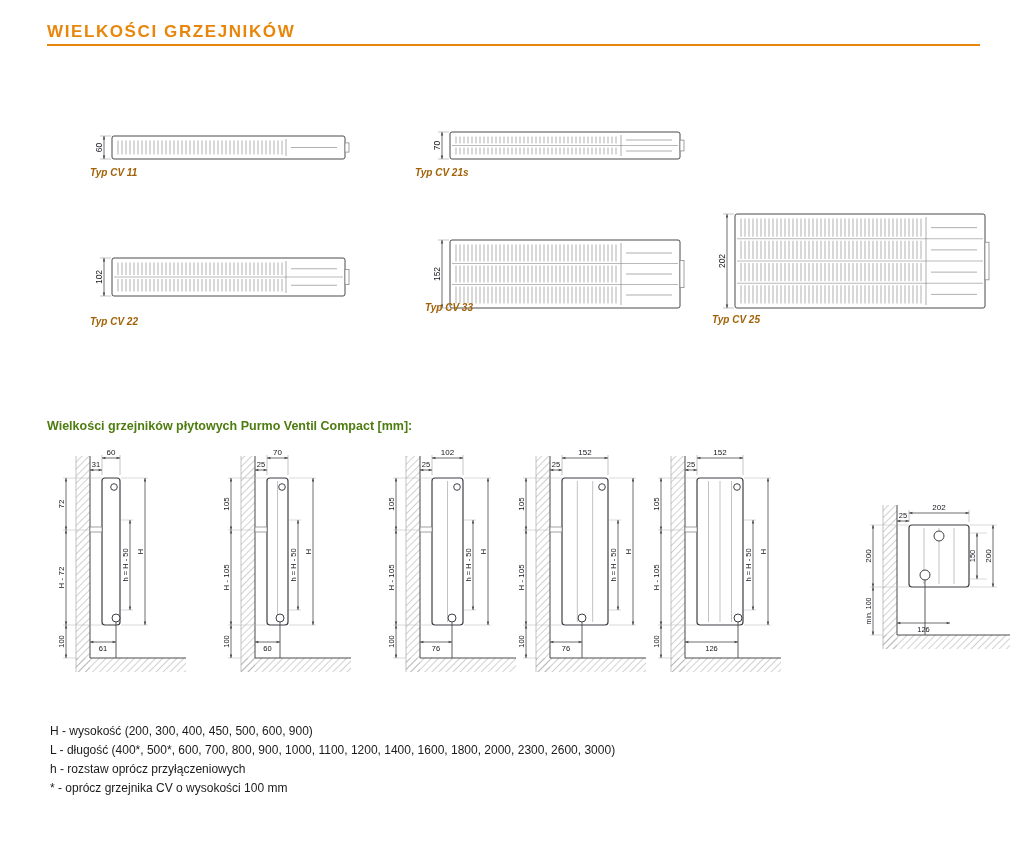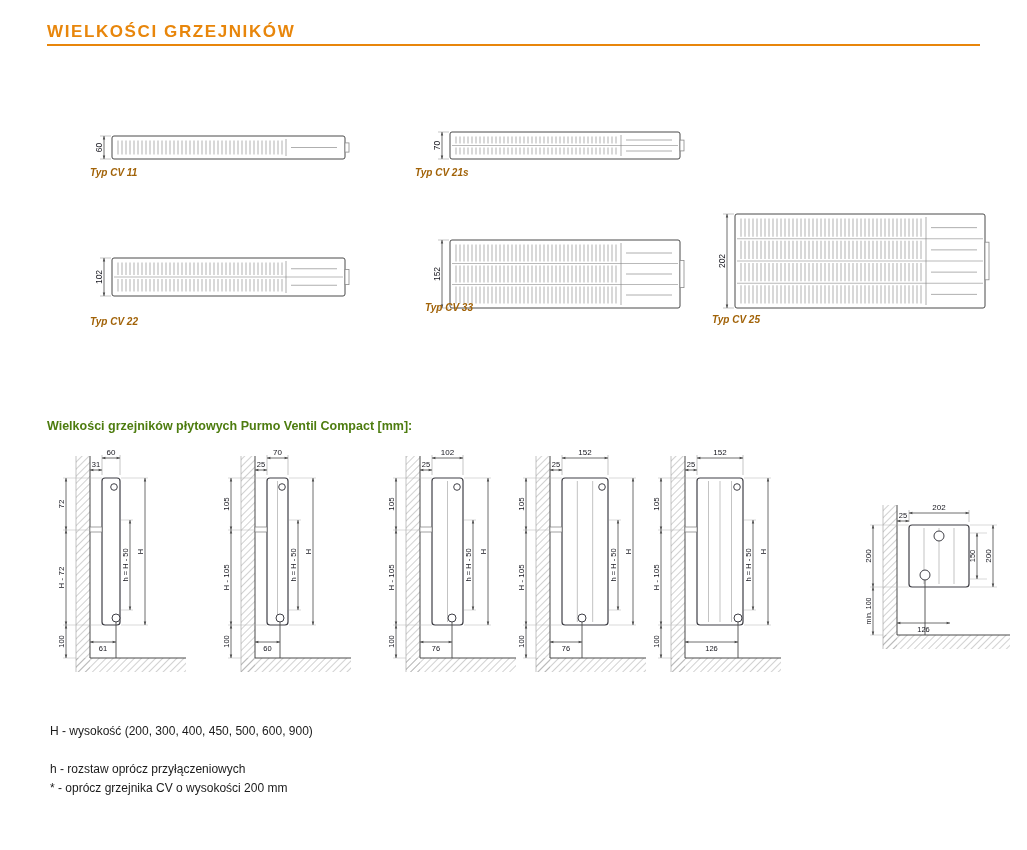--- a/index.html
+++ b/index.html
@@ -950,16 +950,17 @@
 
   <div class="type-label" style="left:90px;top:167px">Typ CV 11</div>
   <div class="type-label" style="left:415px;top:167px">Typ CV 21s</div>
   <div class="type-label" style="left:90px;top:316px">Typ CV 22</div>
   <div class="type-label" style="left:425px;top:302px">Typ CV 33</div>
   <div class="type-label" style="left:712px;top:314px">Typ CV 25</div>
 
   <div class="section-title">Wielkości grzejników płytowych Purmo Ventil Compact [mm]:</div>
 
   <div class="legend-line" style="top:724px">H - wysokość (200, 300, 400, 450, 500, 600, 900)</div>
+  <div class="legend-line" style="top:743px">L - długość (400*, 500*, 600, 700, 800, 900, 1000, 1100, 1200, 1400, 1600, 1800, 2000, 2300, 2600, 3000)</div>
   <div class="legend-line" style="top:762px">h - rozstaw oprócz przyłączeniowych</div>
-  <div class="legend-line" style="top:781px">* - oprócz grzejnika CV o wysokości 200 mm</div>
+  <div class="legend-line" style="top:781px">* - oprócz grzejnika CV o wysokości 100 mm</div>
 
 </div>
 
 </body></html>

